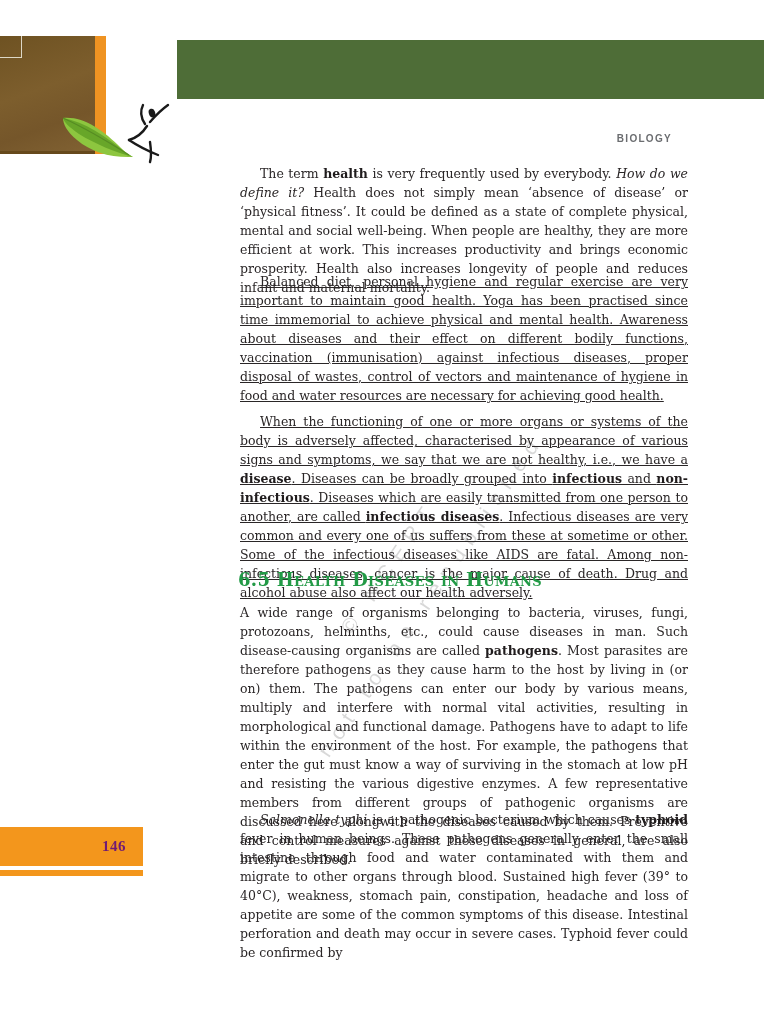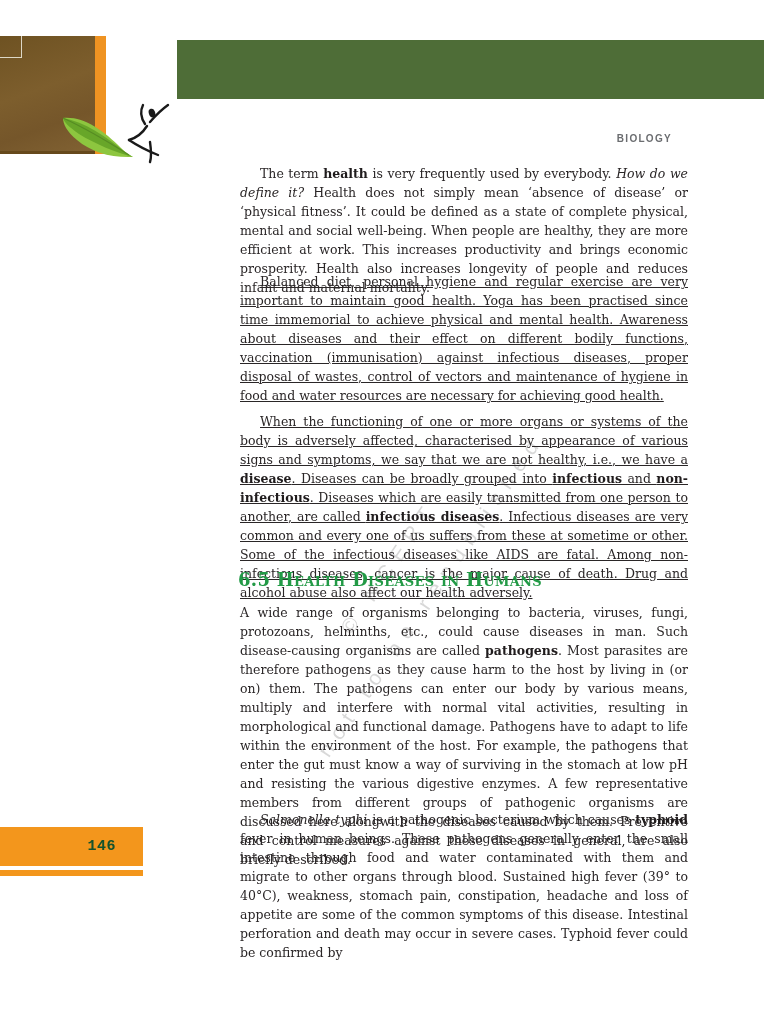--- a/index.html
+++ b/index.html
@@ -70,23 +70,23 @@
   }
   .section-heading .sc{font-variant:small-caps;}
 
   
   .pagenum-box{
     position:absolute;left:0;top:791px;width:143px;height:39px;
     background:#f3961c;
     display:flex;align-items:center;justify-content:flex-end;
   }
   .pagenum-box span{
-    font-family:Liberation Mono, monospace;
-    font-size:15px;font-weight:bold;color:#14532d;
-    padding-right:27px;letter-spacing:.5px;
+    font-family:Liberation Serif, serif;
+    font-size:15px;font-weight:bold;color:#701a75;
+    padding-right:17px;letter-spacing:.5px;
   }
   .pagenum-strip{
     position:absolute;left:0;top:834px;width:143px;height:6px;
     background:#f3961c;
   }
 
   
   .footer-year{
     position:absolute;left:0;top:984px;width:764px;text-align:center;
     font-family:"Liberation Sans",sans-serif;

